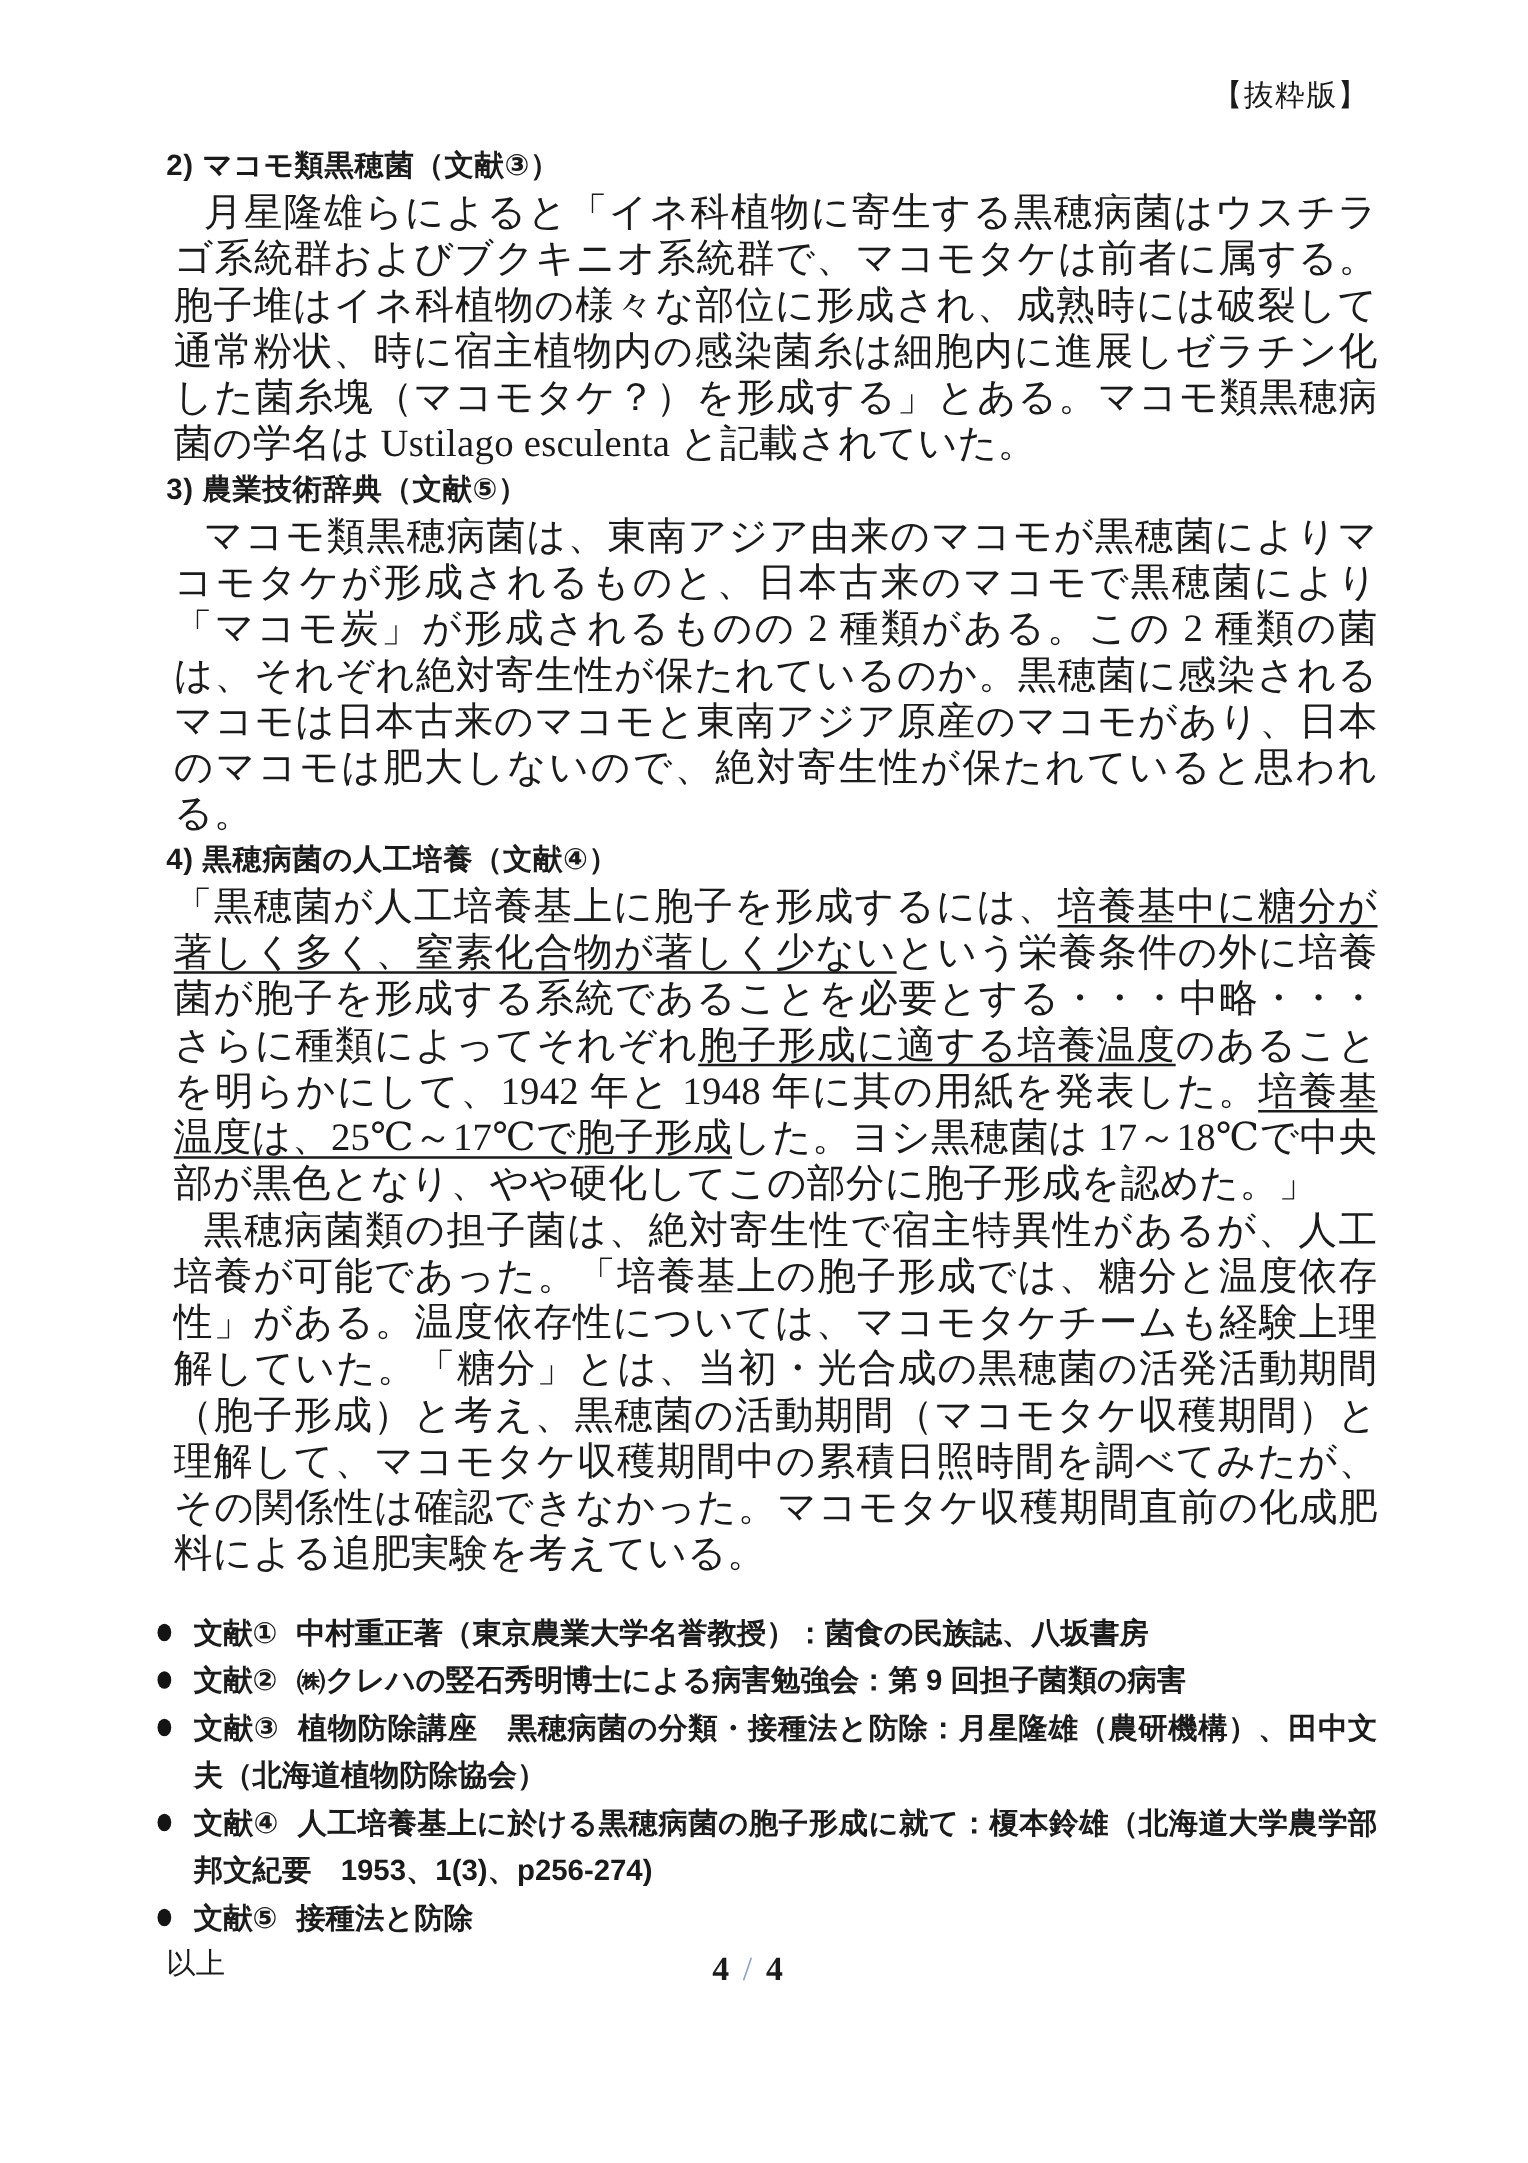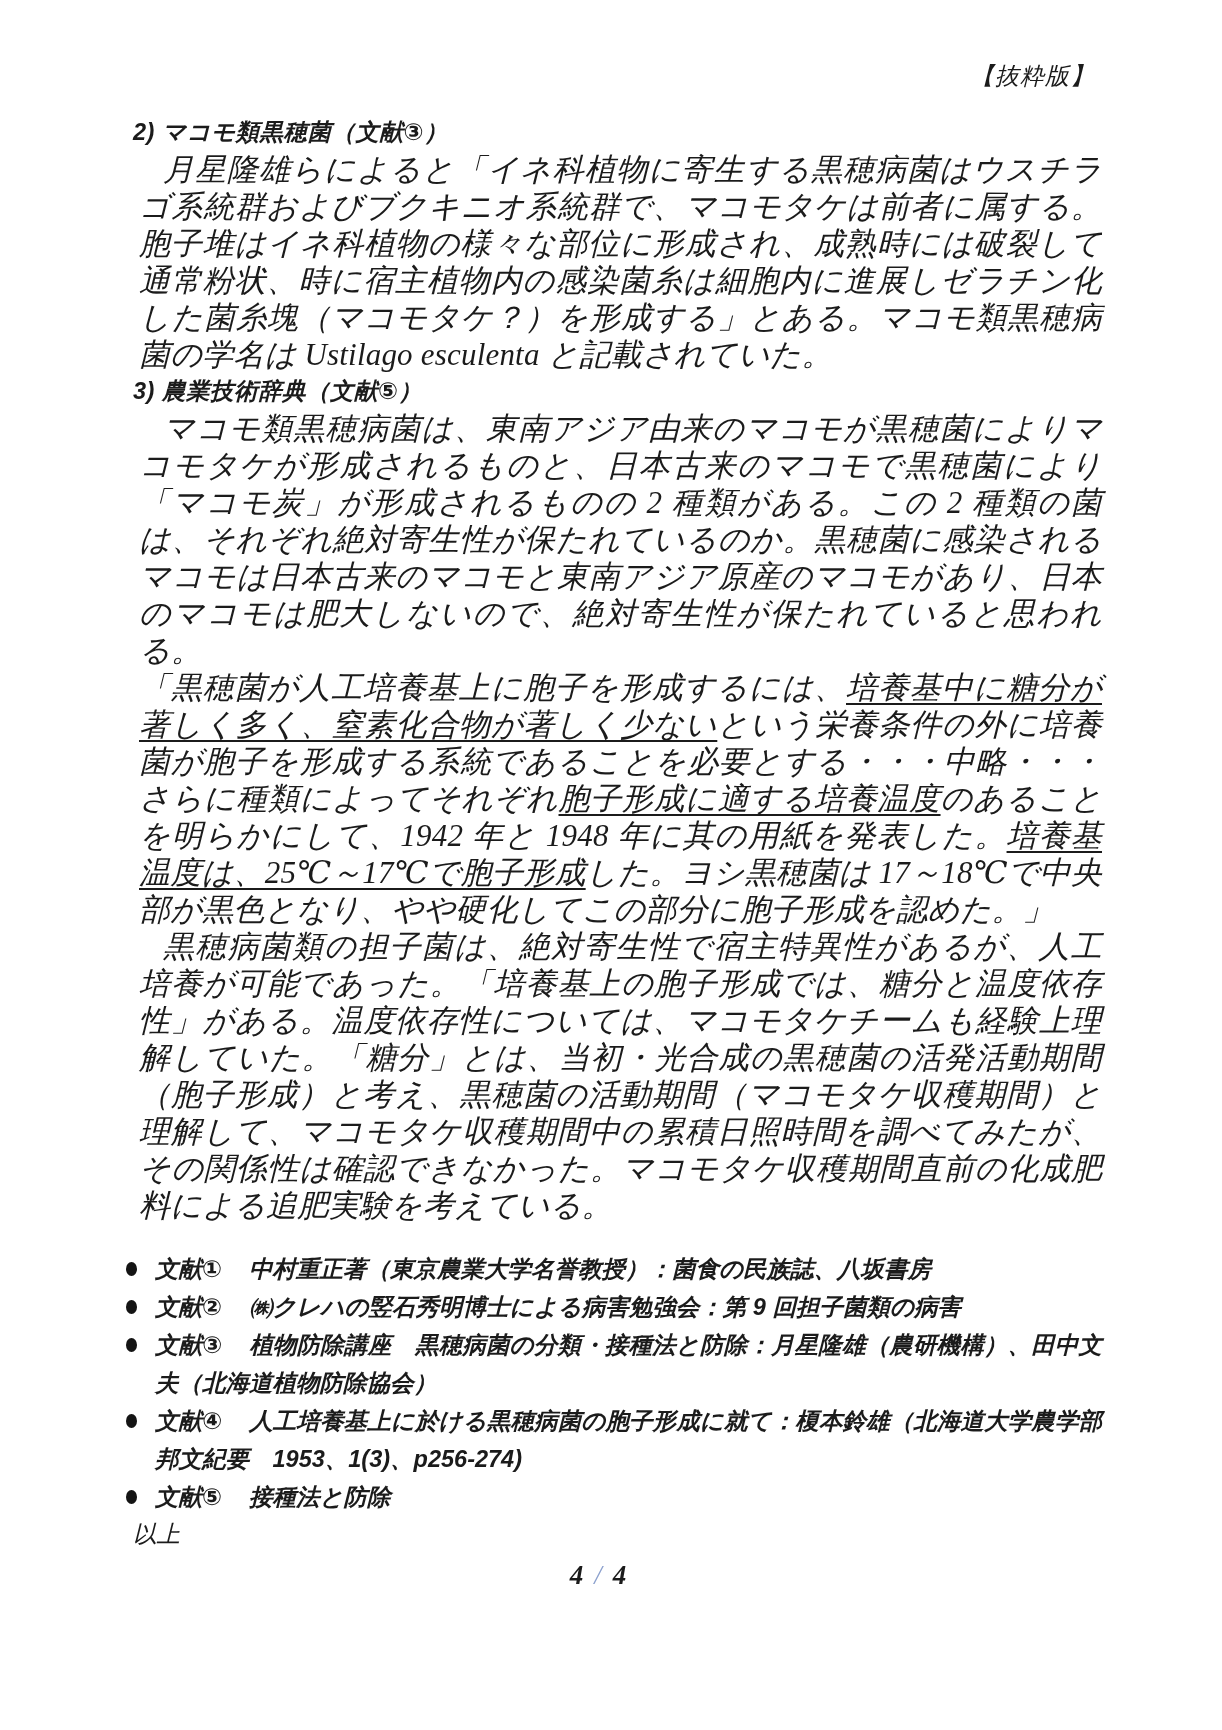--- a/index.html
+++ b/index.html
@@ -3,21 +3,20 @@
 <meta charset="utf-8">
 <style>
   html,body{margin:0;padding:0;background:#ffffff;}
   .page{
     position:relative;
     width:1222px;height:1730px;
     background:#ffffff;
     color:#1b1b1b;
     font-family:"Liberation Serif","DejaVu Serif",serif;
     overflow:hidden;
-    font-style:italic;
   }
   .header-tag{
     position:absolute;top:60px;right:127px;
     font-size:24px;letter-spacing:1px;
   }
   .content{
     position:absolute;top:114px;left:133px;width:969px;
   }
   .section-heading{
     font-family:"Liberation Sans","DejaVu Sans",sans-serif;
@@ -46,21 +45,21 @@
   .ref-item{
     position:relative;
     margin-left:22px;
     text-align:justify;
   }
   .ref-marker{
     position:absolute;left:-29px;top:12px;
     width:11px;height:14px;border-radius:50%;
     background:#141414;
   }
-  .ref-label{margin-right:27px;}
+  .ref-label{margin-right:15px;}
   .closing{
     font-size:23.5px;line-height:37px;
     text-align:left;
     padding-right:2px;
   }
   .pagenum{
     position:absolute;top:1560px;left:0;width:100%;
     text-align:center;
     font-size:27px;font-weight:bold;
     transform:translateX(-13px);
@@ -77,20 +76,21 @@
 
   <div class="header-tag">【抜粋版】</div>
 
   <div class="content">
 
     <div>
         <div class="section-heading">2) マコモ類黒穂菌（文献③）</div>
         <div class="paragraph indent"><span class="">月星隆雄らによると「イネ科植物に寄生する黒穂病菌はウスチラゴ系統群およびブクキニオ系統群で、マコモタケは前者に属する。胞子堆はイネ科植物の様々な部位に形成され、成熟時には破裂して通常粉状、時に宿主植物内の感染菌糸は細胞内に進展しゼラチン化した菌糸塊（マコモタケ？）を形成する」とある。マコモ類黒穂病菌の学名は Ustilago esculenta と記載されていた。</span></div>
         <div class="section-heading">3) 農業技術辞典（文献⑤）</div>
         <div class="paragraph indent"><span class="">マコモ類黒穂病菌は、東南アジア由来のマコモが黒穂菌によりマコモタケが形成されるものと、日本古来のマコモで黒穂菌により「マコモ炭」が形成されるものの 2 種類がある。この 2 種類の菌は、それぞれ絶対寄生性が保たれているのか。黒穂菌に感染されるマコモは日本古来のマコモと東南アジア原産のマコモがあり、日本のマコモは肥大しないので、絶対寄生性が保たれていると思われる。</span></div>
+        <div class="section-heading">4) 黒穂病菌の人工培養（文献④）</div>
         <div class="paragraph"><span class="">「黒穂菌が人工培養基上に胞子を形成するには、</span><span class="u">培養基中に糖分が著しく多く、窒素化合物が著しく少ない</span><span class="">という栄養条件の外に培養菌が胞子を形成する系統であることを必要とする・・・中略・・・さらに種類によってそれぞれ</span><span class="u">胞子形成に適する培養温度</span><span class="">のあることを明らかにして、1942 年と 1948 年に其の用紙を発表した。</span><span class="u">培養基温度は、25℃～17℃で胞子形成</span><span class="">した。ヨシ黒穂菌は 17～18℃で中央部が黒色となり、やや硬化してこの部分に胞子形成を認めた。」</span></div>
         <div class="paragraph indent"><span class="">黒穂病菌類の担子菌は、絶対寄生性で宿主特異性があるが、人工培養が可能であった。「培養基上の胞子形成では、糖分と温度依存性」がある。温度依存性については、マコモタケチームも経験上理解していた。「糖分」とは、当初・光合成の黒穂菌の活発活動期間（胞子形成）と考え、黒穂菌の活動期間（マコモタケ収穫期間）と理解して、マコモタケ収穫期間中の累積日照時間を調べてみたが、その関係性は確認できなかった。マコモタケ収穫期間直前の化成肥料による追肥実験を考えている。</span></div>
       </div>
 
     <div class="refs">
         <div class="ref-item"><span class="ref-marker"></span><span class="ref-label">文献①</span><span>中村重正著（東京農業大学名誉教授）：菌食の民族誌、八坂書房</span></div>
         <div class="ref-item"><span class="ref-marker"></span><span class="ref-label">文献②</span><span>㈱クレハの竪石秀明博士による病害勉強会：第 9 回担子菌類の病害</span></div>
         <div class="ref-item"><span class="ref-marker"></span><span class="ref-label">文献③</span><span>植物防除講座　黒穂病菌の分類・接種法と防除：月星隆雄（農研機構）、田中文夫（北海道植物防除協会）</span></div>
         <div class="ref-item"><span class="ref-marker"></span><span class="ref-label">文献④</span><span>人工培養基上に於ける黒穂病菌の胞子形成に就て：榎本鈴雄（北海道大学農学部邦文紀要　1953、1(3)、p256-274)</span></div>
         <div class="ref-item"><span class="ref-marker"></span><span class="ref-label">文献⑤</span><span>接種法と防除</span></div>

